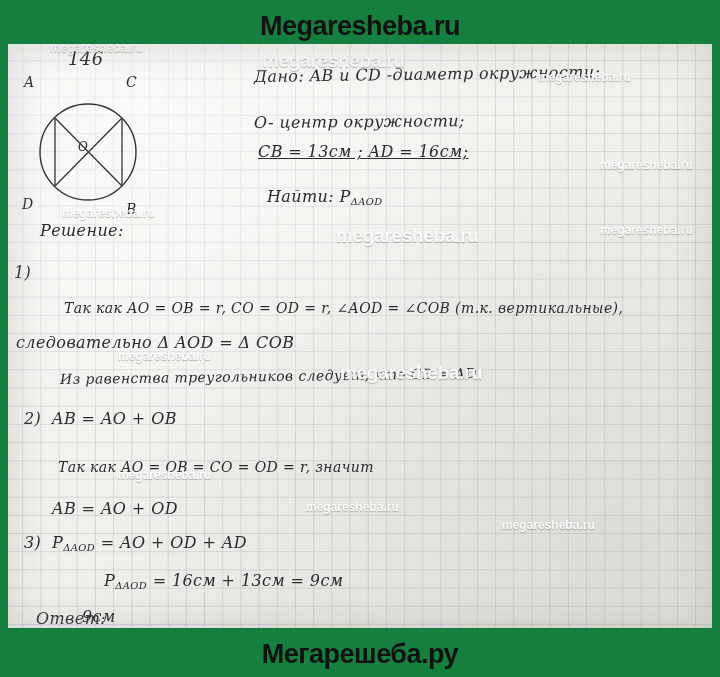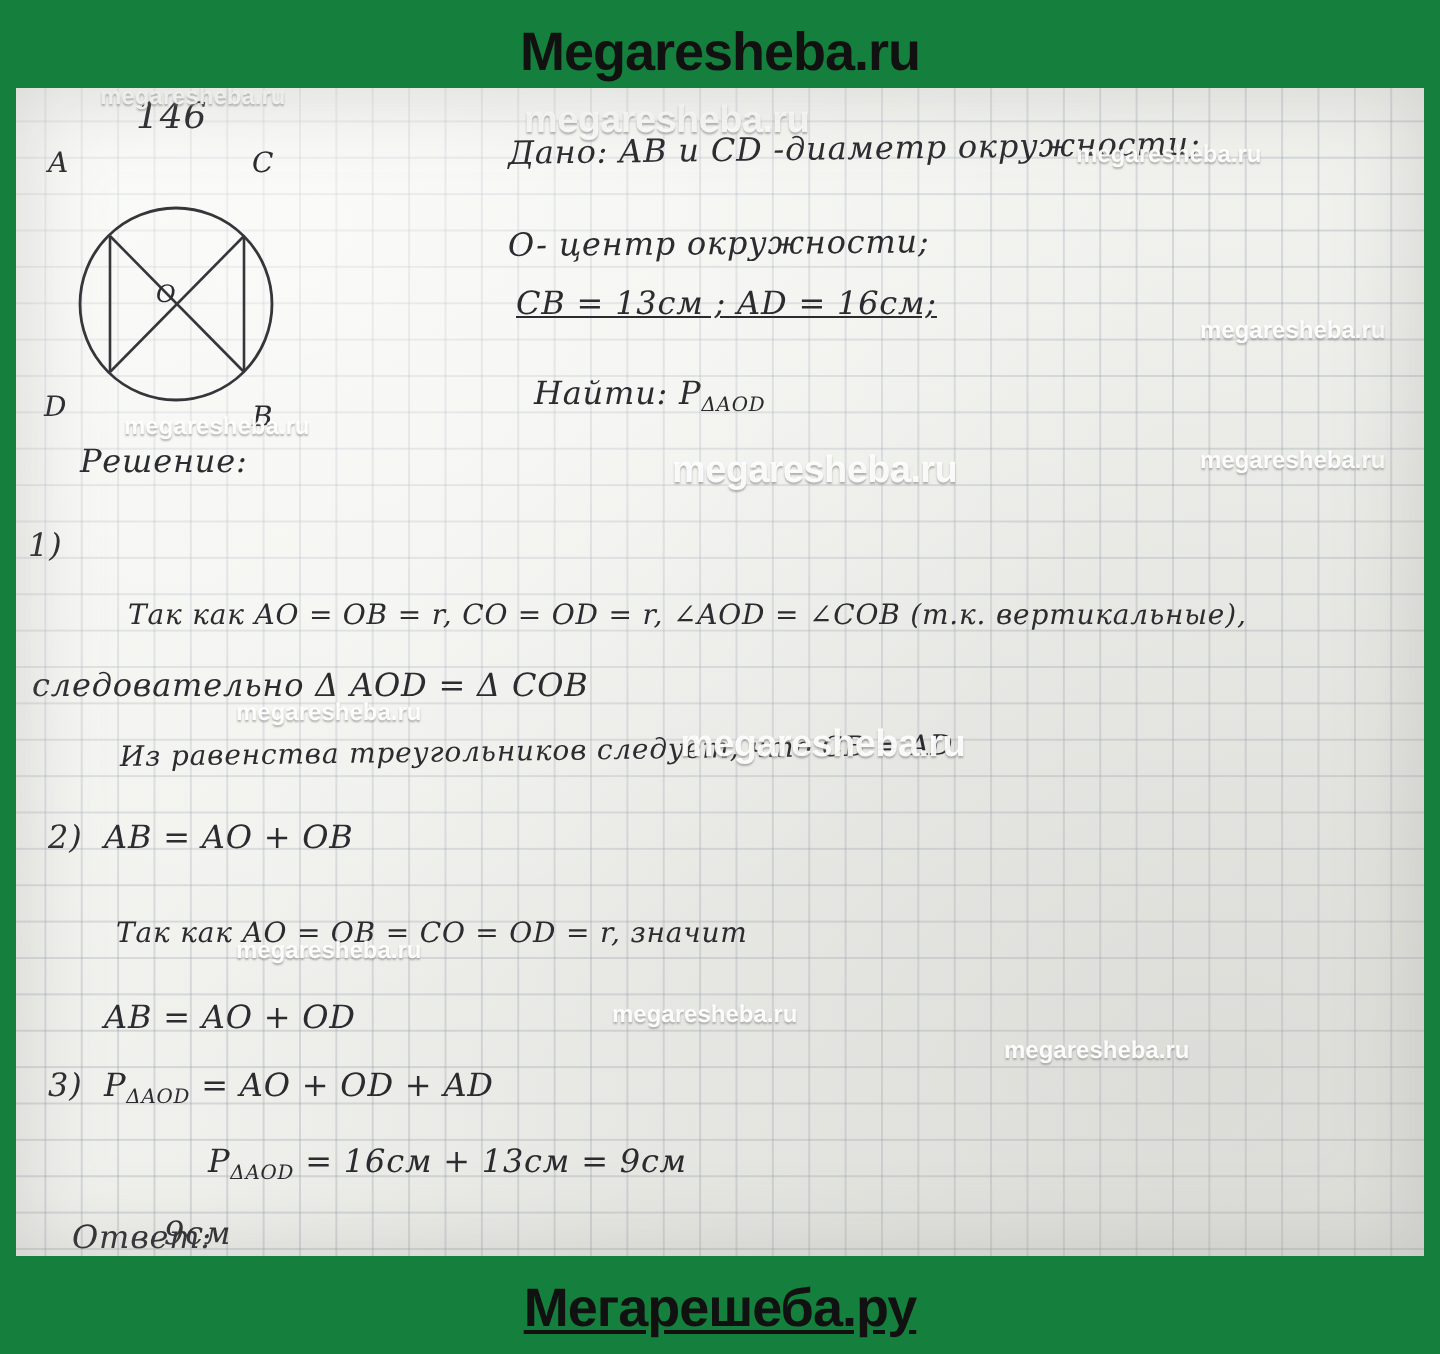--- a/index.html
+++ b/index.html
@@ -32,21 +32,20 @@
     height: 34px;
     line-height: 34px;
   }
   .site-footer {
     position: absolute;
     left: 0;
     bottom: 6px;
     width: 720px;
     font-size: 27px;
     line-height: 34px;
-    text-decoration: underline;
   }
   
   .scan {
     position: absolute;
     left: 8px;
     top: 44px;
     width: 704px;
     height: 584px;
     background: #f2f2ee;
     overflow: hidden;

